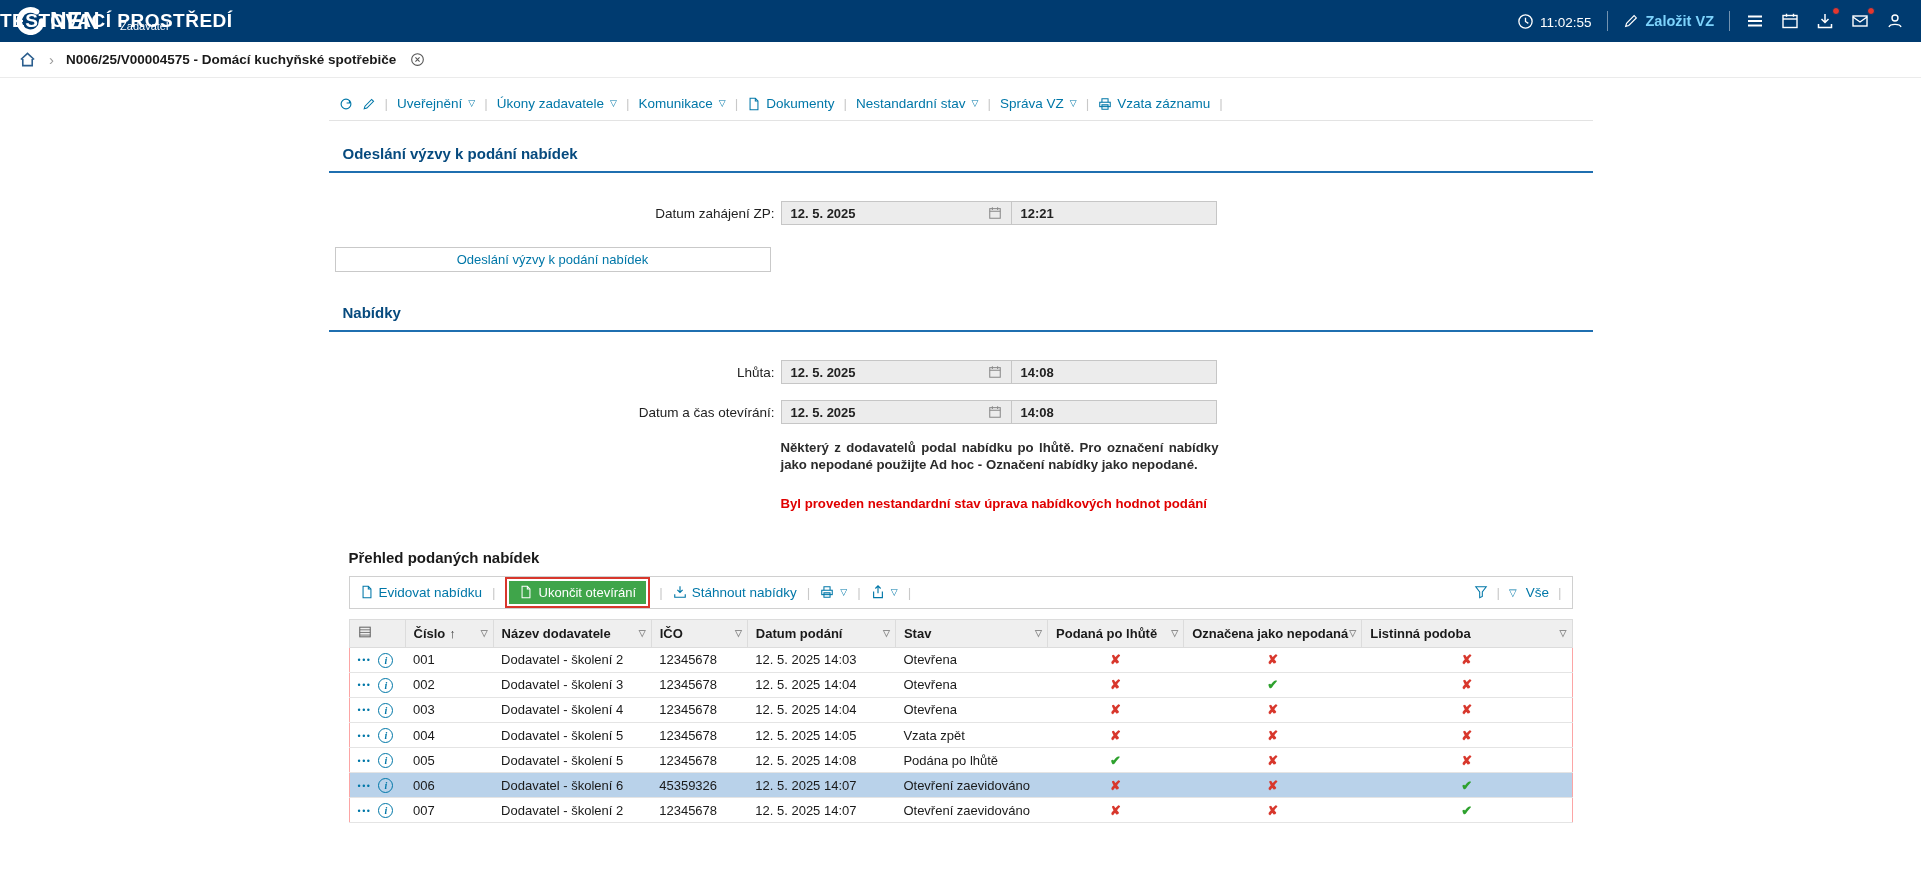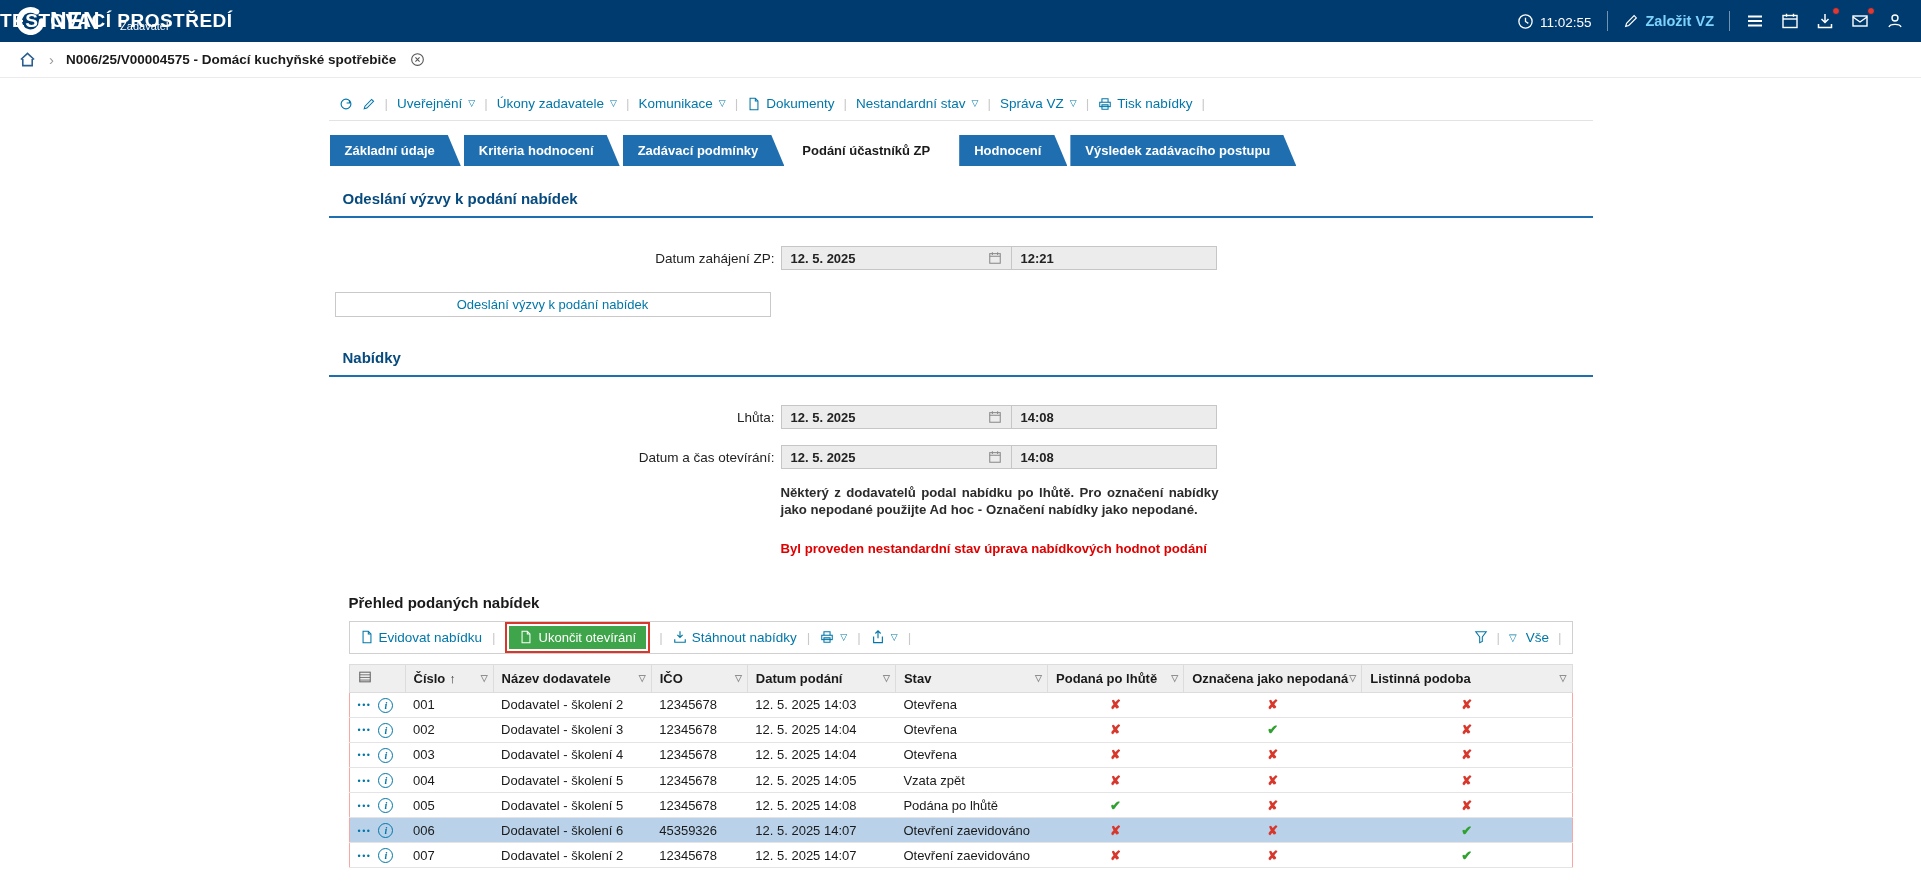--- a/index.html
+++ b/index.html
@@ -273,34 +273,26 @@
           <span>Správa VZ</span>
           <span class="caret">▽</span>
         </span>
         <span class="pipe">|</span>
         <span class="tb-link">
           <svg class="ic" viewBox="0 0 16 16">
             <path d="M4.5 6V2h7v4" fill="none" stroke="currentColor" stroke-width="1.2"></path>
             <rect x="2" y="6" width="12" height="5" fill="none" stroke="currentColor" stroke-width="1.2"></rect>
             <path d="M4.5 9h7v5h-7z" fill="none" stroke="currentColor" stroke-width="1.2"></path>
           </svg>
-          <span>Tisk nabídky</span>
+          <span>Vzata záznamu</span>
         </span>
         <span class="pipe">|</span>
       </span>
   </div>
 
-  <div class="tab-bar" id="tab-bar">
-      <div class="tab">Základní údaje</div>
-      <div class="tab">Kritéria hodnocení</div>
-      <div class="tab">Zadávací podmínky</div>
-      <div class="tab active">Podání účastníků ZP</div>
-      <div class="tab">Hodnocení</div>
-      <div class="tab">Výsledek zadávacího postupu</div>
-    </div>
 
   <section>
     <h2 class="section-title">Odeslání výzvy k podání nabídek</h2>
     <div class="section-body">
       <div class="form-row">
         <label class="form-label">Datum zahájení ZP:</label>
         <div class="field-group">
           <div class="field field-date">
             <span>12. 5. 2025</span>
             <span class="cal">

